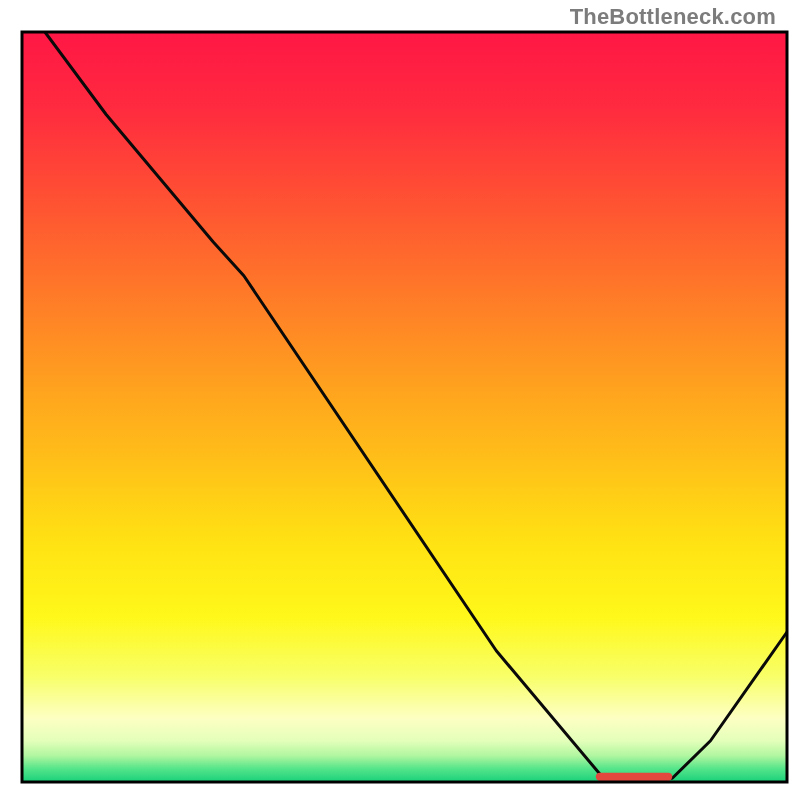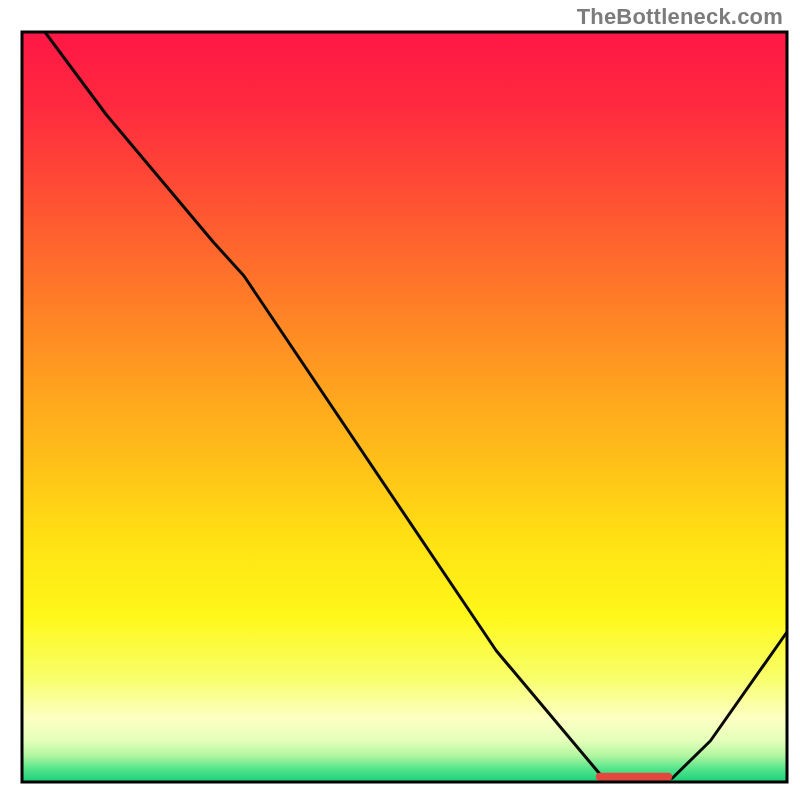--- a/index.html
+++ b/index.html
@@ -12,21 +12,21 @@
     font-family: Arial, Helvetica, sans-serif;
   }
   .stage {
     position: relative;
     width: 800px;
     height: 800px;
   }
   .watermark {
     position: absolute;
     top: 4px;
-    right: 17px;
+    right: 24px;
     font-size: 22px;
     font-weight: 600;
     color: #7c7c7c;
     letter-spacing: 0.2px;
     z-index: 5;
   }
   svg.chart {
     position: absolute;
     top: 0;
     left: 0;

